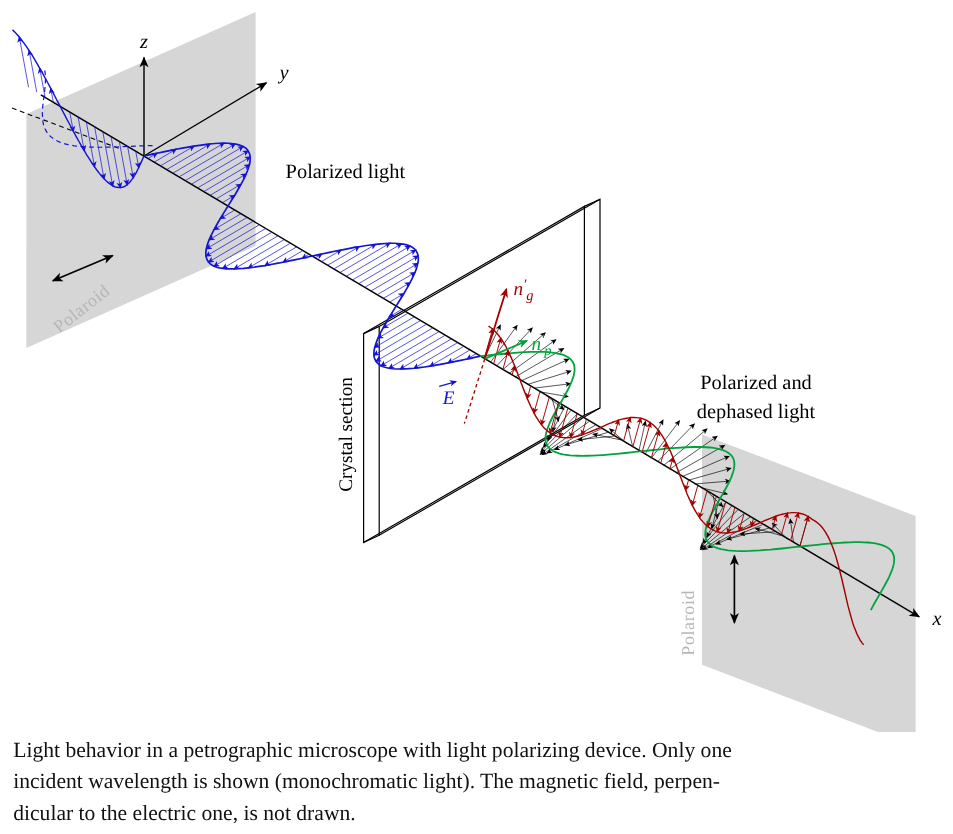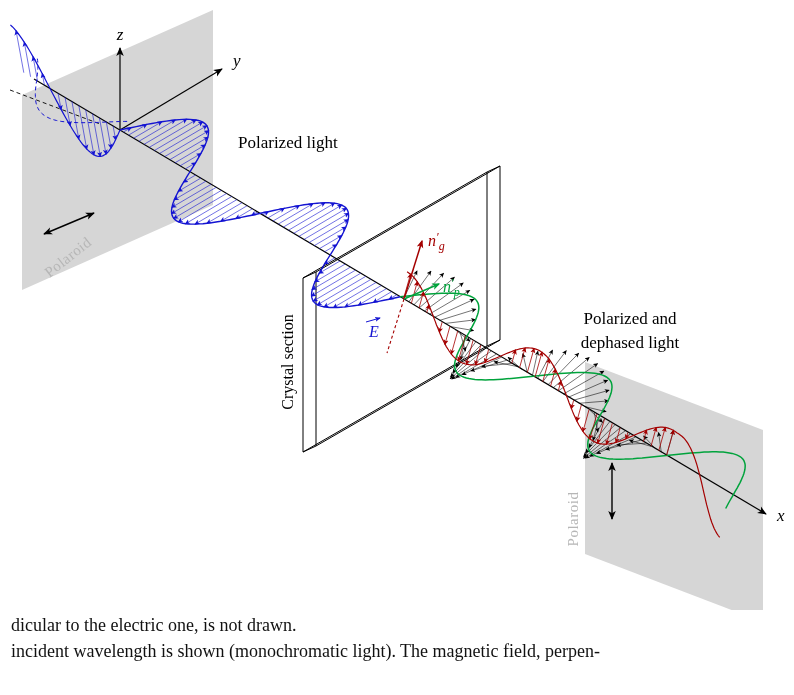--- a/index.html
+++ b/index.html
@@ -259,20 +259,21 @@
 
   <text x="71" y="261" text-anchor="middle" transform="rotate(-38 71 261)" class="panel-label">Polaroid</text>
   <text x="578" y="519" text-anchor="middle" transform="rotate(-90 578 519)" class="panel-label">Polaroid</text>
 
   <text x="428" y="246" class="red-text"><tspan>n</tspan><tspan dy="-5" font-size="12">′</tspan><tspan dy="9" font-size="12">g</tspan></text>
   <text x="443" y="292" class="green-text"><tspan>n</tspan><tspan dy="-5" font-size="12">′</tspan><tspan dy="9" font-size="12">p</tspan></text>
   <text x="369" y="337" class="blue-text">E</text>
 </svg>
 
 <div class="caption">
+  <div>Light behavior in a petrographic microscope with light polarizing device. Only one</div>
+  <div>incident wavelength is shown (monochromatic light). The magnetic field, perpen-</div>
   <div>dicular to the electric one, is not drawn.</div>
-  <div>incident wavelength is shown (monochromatic light). The magnetic field, perpen-</div>
 </div>
 
 
 
 
 
 
 </body></html>

